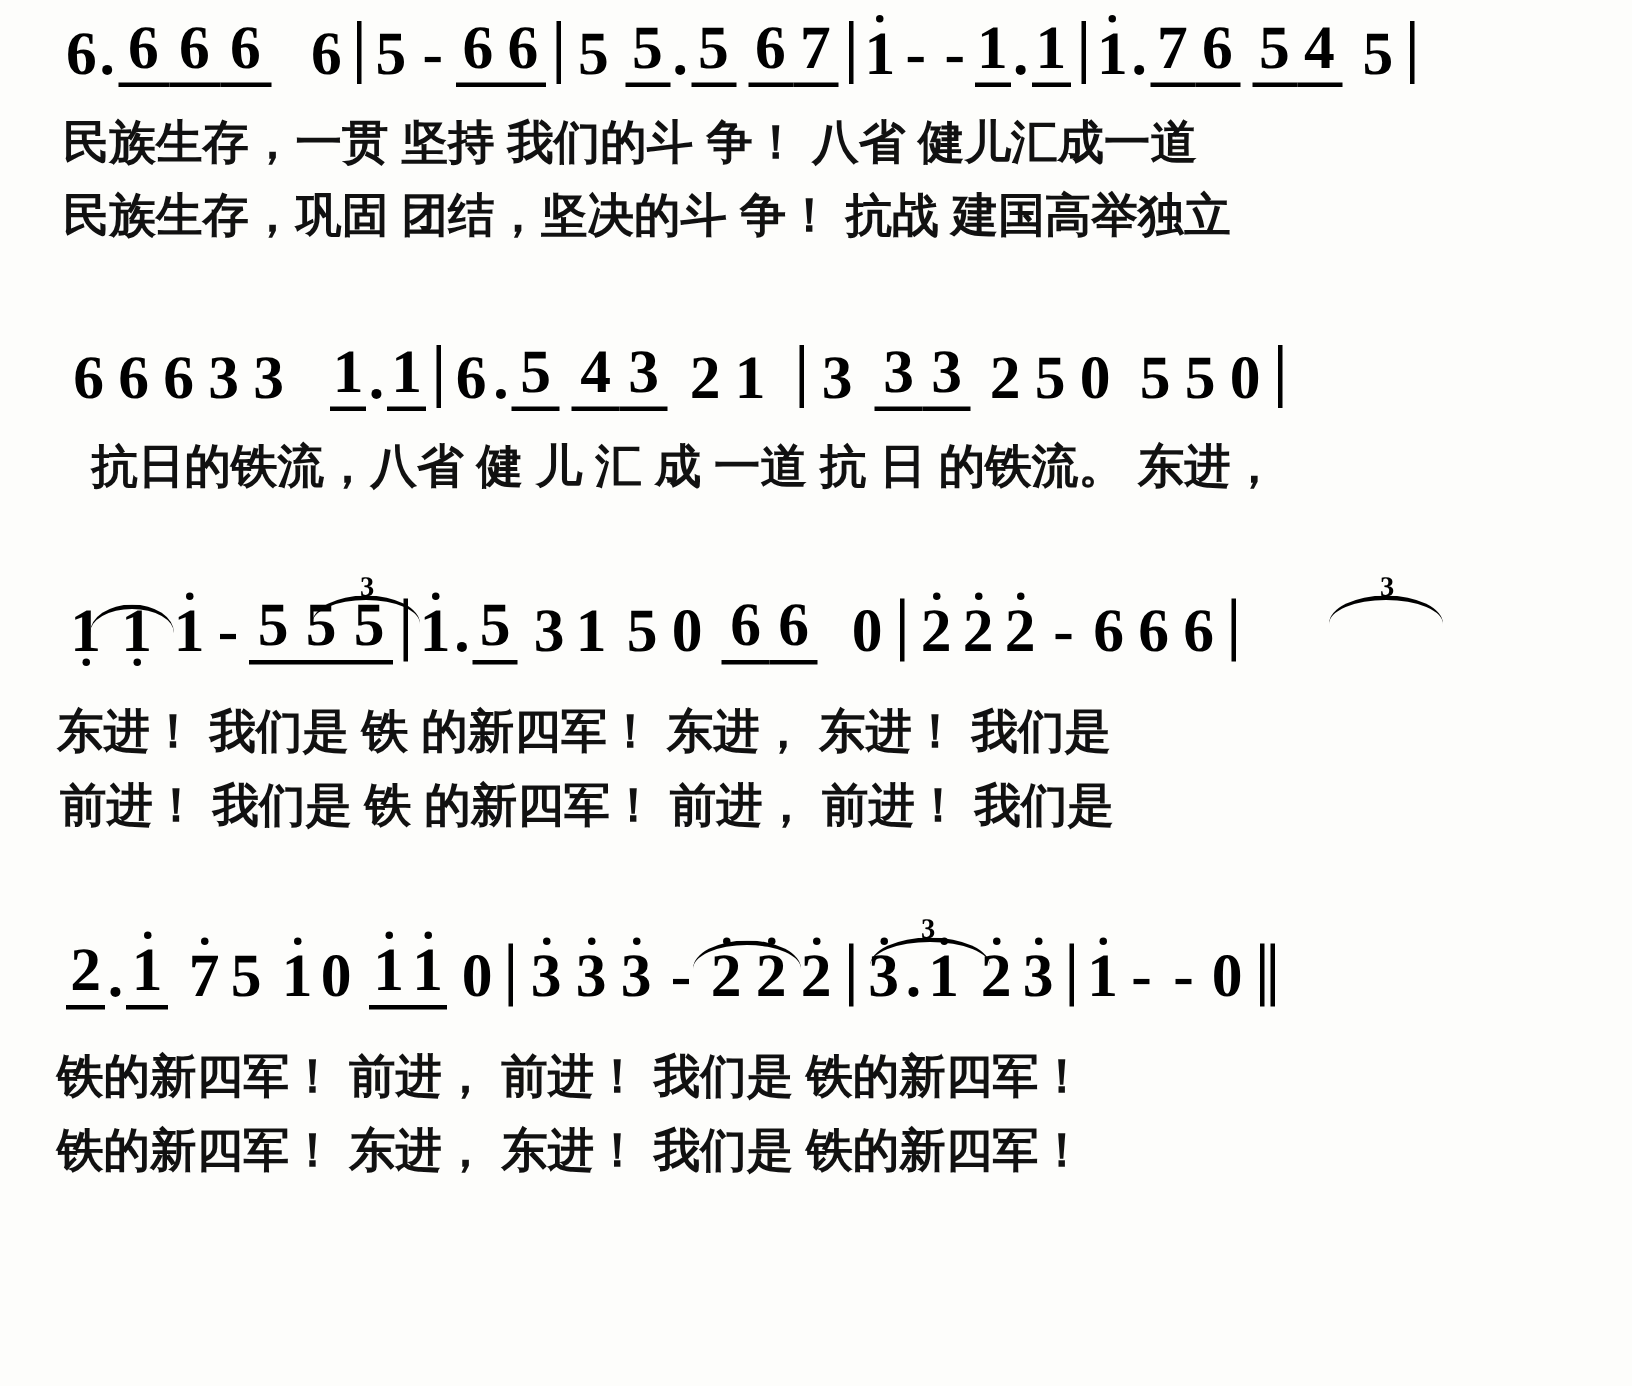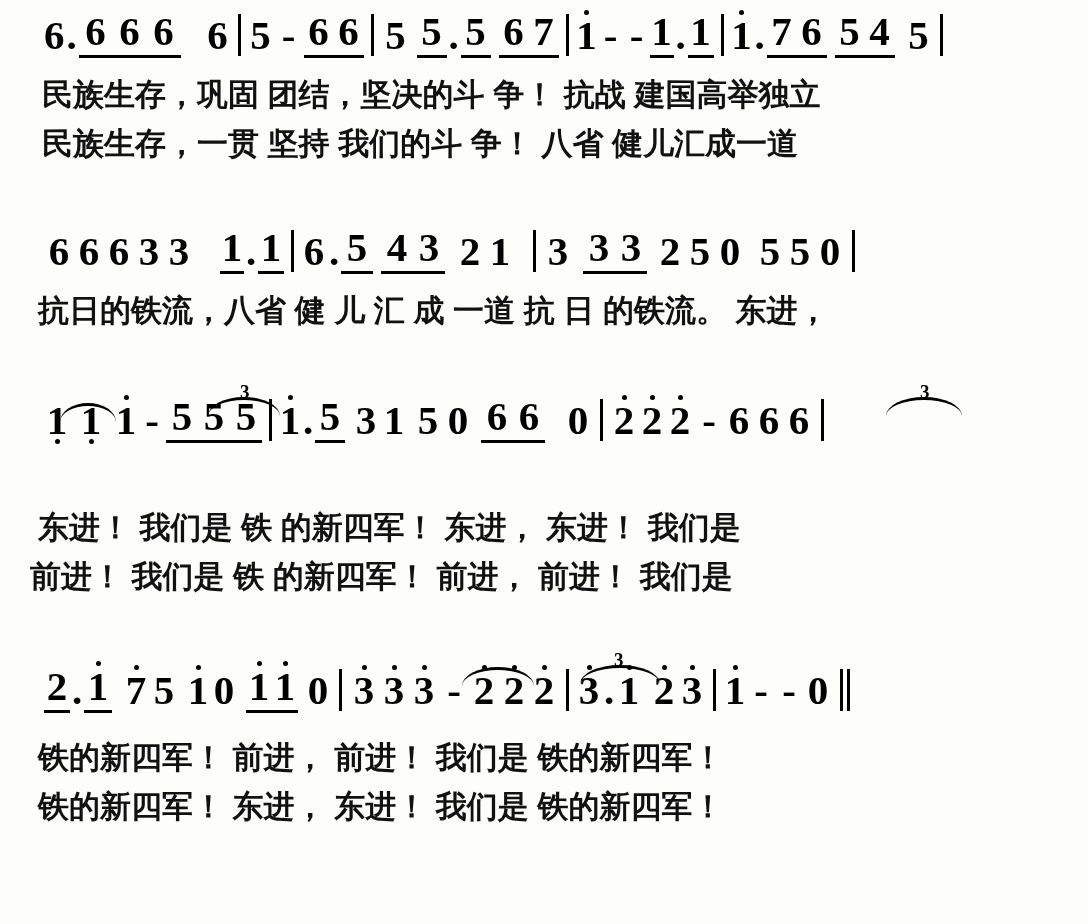--- a/index.html
+++ b/index.html
@@ -153,46 +153,46 @@
 </style>
 </head>
 <body>
 
 <div class="sheet">
 
   <div class="system" style="padding-top:8px;">
     <div class="notation" style="padding-left:44px;">
       <span class="n">6</span><span class="augdot">.</span><span class="n beam1" style="width:34px;">6</span><span class="n beam1" style="width:34px;">6</span><span class="n beam1" style="width:34px;">6</span><span class="sp" style="width:24px;"></span><span class="n" style="width:26px;">6</span><span class="bar"></span><span class="n" style="width:26px;">5</span><span class="dash" style="width:30px;">-</span><span class="n beam1" style="width:30px;">6</span><span class="n beam1" style="width:30px;">6</span><span class="bar"></span><span class="n" style="width:30px;">5</span><span class="sp" style="width:6px;"></span><span class="n beam1" style="width:30px;">5</span><span class="augdot">.</span><span class="n beam1" style="width:30px;">5</span><span class="sp" style="width:8px;"></span><span class="n beam1" style="width:30px;">6</span><span class="n beam1" style="width:30px;">7</span><span class="bar"></span><span class="n oct-up" style="width:22px;">1</span><span class="dash" style="width:26px;">-</span><span class="dash" style="width:26px;">-</span><span class="n beam1" style="width:24px;">1</span><span class="augdot">.</span><span class="n beam1" style="width:26px;">1</span><span class="bar"></span><span class="n oct-up" style="width:22px;">1</span><span class="augdot">.</span><span class="n beam1" style="width:30px;">7</span><span class="n beam1" style="width:30px;">6</span><span class="sp" style="width:8px;"></span><span class="n beam1" style="width:30px;">5</span><span class="n beam1" style="width:30px;">4</span><span class="sp" style="width:10px;"></span><span class="n" style="width:28px;">5</span><span class="bar"></span>
     </div>
+    <div class="lyrics" style="padding-left:42px;">民族生存，一贯 坚持 我们的斗 争！ 八省 健儿汇成一道</div>
     <div class="lyrics" style="padding-left:42px;">民族生存，巩固 团结，坚决的斗 争！ 抗战 建国高举独立</div>
-    <div class="lyrics" style="padding-left:42px;">民族生存，一贯 坚持 我们的斗 争！ 八省 健儿汇成一道</div>
   </div>
 
   <div class="gap" style="height:56px;"></div>
 
   <div class="system">
     <div class="notation" style="padding-left:44px;">
       <span class="n" style="width:30px;">6</span><span class="n" style="width:30px;">6</span><span class="n" style="width:30px;">6</span><span class="n" style="width:30px;">3</span><span class="n" style="width:30px;">3</span><span class="sp" style="width:26px;"></span><span class="n beam1" style="width:24px;">1</span><span class="augdot">.</span><span class="n beam1" style="width:26px;">1</span><span class="bar"></span><span class="n" style="width:26px;">6</span><span class="augdot">.</span><span class="n beam1" style="width:32px;">5</span><span class="sp" style="width:8px;"></span><span class="n beam1" style="width:32px;">4</span><span class="n beam1" style="width:32px;">3</span><span class="sp" style="width:10px;"></span><span class="n" style="width:30px;">2</span><span class="n" style="width:30px;">1</span><span class="bar" style="margin-left:18px;"></span><span class="n" style="width:30px;">3</span><span class="sp" style="width:10px;"></span><span class="n beam1" style="width:32px;">3</span><span class="n beam1" style="width:32px;">3</span><span class="sp" style="width:8px;"></span><span class="n" style="width:30px;">2</span><span class="n" style="width:30px;">5</span><span class="n" style="width:30px;">0</span><span class="sp" style="width:10px;"></span><span class="n" style="width:30px;">5</span><span class="n" style="width:30px;">5</span><span class="n" style="width:30px;">0</span><span class="bar"></span>
     </div>
-    <div class="lyrics" style="padding-left:38px;">抗日的铁流，八省 健 儿 汇 成 一道   抗 日 的铁流。 东进，</div>
+    <div class="lyrics" style="padding-left:61px;">抗日的铁流，八省 健 儿 汇 成 一道   抗 日 的铁流。 东进，</div>
   </div>
 
   <div class="gap" style="height:58px;"></div>
 
   <div class="system">
     <div class="notation" style="padding-left:44px; height:70px;">
       <span class="slur" style="left:60px; top:10px; width:56px;"></span>
       <span class="slur" style="left:208px; top:4px; width:72px;"></span>
       <span class="triplet" style="left:240px; top:-12px;">3</span>
       <span class="slur" style="left:886px; top:4px; width:76px;"></span>
       <span class="triplet" style="left:920px; top:-12px;">3</span>
       <span class="n oct-dn" style="width:26px;">1</span><span class="sp" style="width:8px;"></span><span class="n oct-dn" style="width:26px;">1</span><span class="sp" style="width:10px;"></span><span class="n oct-up" style="width:24px;">1</span><span class="dash" style="width:28px;">-</span><span class="n beam1" style="width:32px;">5</span><span class="n beam1" style="width:32px;">5</span><span class="n beam1" style="width:32px;">5</span><span class="bar"></span><span class="n oct-up" style="width:22px;">1</span><span class="augdot">.</span><span class="n beam1" style="width:30px;">5</span><span class="sp" style="width:6px;"></span><span class="n" style="width:30px;">3</span><span class="n" style="width:26px;">1</span><span class="sp" style="width:6px;"></span><span class="n" style="width:30px;">5</span><span class="n" style="width:30px;">0</span><span class="sp" style="width:8px;"></span><span class="n beam1" style="width:32px;">6</span><span class="n beam1" style="width:32px;">6</span><span class="sp" style="width:18px;"></span><span class="n" style="width:30px;">0</span><span class="bar"></span><span class="n oct-up" style="width:28px;">2</span><span class="n oct-up" style="width:28px;">2</span><span class="n oct-up" style="width:28px;">2</span><span class="dash" style="width:30px;">-</span><span class="n" style="width:30px;">6</span><span class="n" style="width:30px;">6</span><span class="n" style="width:30px;">6</span><span class="bar"></span>
     </div>
-    <div class="lyrics" style="padding-left:38px;margin-top:40px;">东进！   我们是 铁 的新四军！ 东进，   东进！   我们是</div>
-    <div class="lyrics" style="padding-left:30px;">前进！   我们是 铁 的新四军！ 前进，   前进！   我们是</div>
+    <div class="lyrics" style="padding-left:38px;">东进！   我们是 铁 的新四军！ 东进，   东进！   我们是</div>
+    <div class="lyrics" style="padding-left:40px;">前进！   我们是 铁 的新四军！ 前进，   前进！   我们是</div>
   </div>
 
   <div class="gap" style="height:62px;"></div>
 
   <div class="system">
     <div class="notation" style="padding-left:44px; height:70px;">
       <span class="slur" style="left:462px; top:4px; width:72px;"></span>
       <span class="slur" style="left:580px; top:2px; width:80px;"></span>
       <span class="triplet" style="left:614px; top:-14px;">3</span>
       <span class="n beam1" style="width:26px;">2</span><span class="augdot">.</span><span class="n beam1 oct-up" style="width:28px;">1</span><span class="sp" style="width:10px;"></span><span class="n oct-up" style="width:28px;">7</span><span class="n" style="width:28px;">5</span><span class="sp" style="width:8px;"></span><span class="n oct-up" style="width:24px;">1</span><span class="n" style="width:28px;">0</span><span class="sp" style="width:8px;"></span><span class="n beam1 oct-up" style="width:26px;">1</span><span class="n beam1 oct-up" style="width:26px;">1</span><span class="sp" style="width:6px;"></span><span class="n" style="width:28px;">0</span><span class="bar"></span><span class="n oct-up" style="width:30px;">3</span><span class="n oct-up" style="width:30px;">3</span><span class="n oct-up" style="width:30px;">3</span><span class="dash" style="width:30px;">-</span><span class="n oct-up" style="width:30px;">2</span><span class="n oct-up" style="width:30px;">2</span><span class="n oct-up" style="width:30px;">2</span><span class="bar"></span><span class="n oct-up" style="width:26px;">3</span><span class="augdot">.</span><span class="n oct-up" style="width:26px;">1</span><span class="sp" style="width:8px;"></span><span class="n oct-up" style="width:28px;">2</span><span class="n oct-up" style="width:28px;">3</span><span class="bar"></span><span class="n oct-up" style="width:24px;">1</span><span class="dash" style="width:28px;">-</span><span class="dash" style="width:28px;">-</span><span class="n" style="width:30px;">0</span><span class="bar final"></span>

